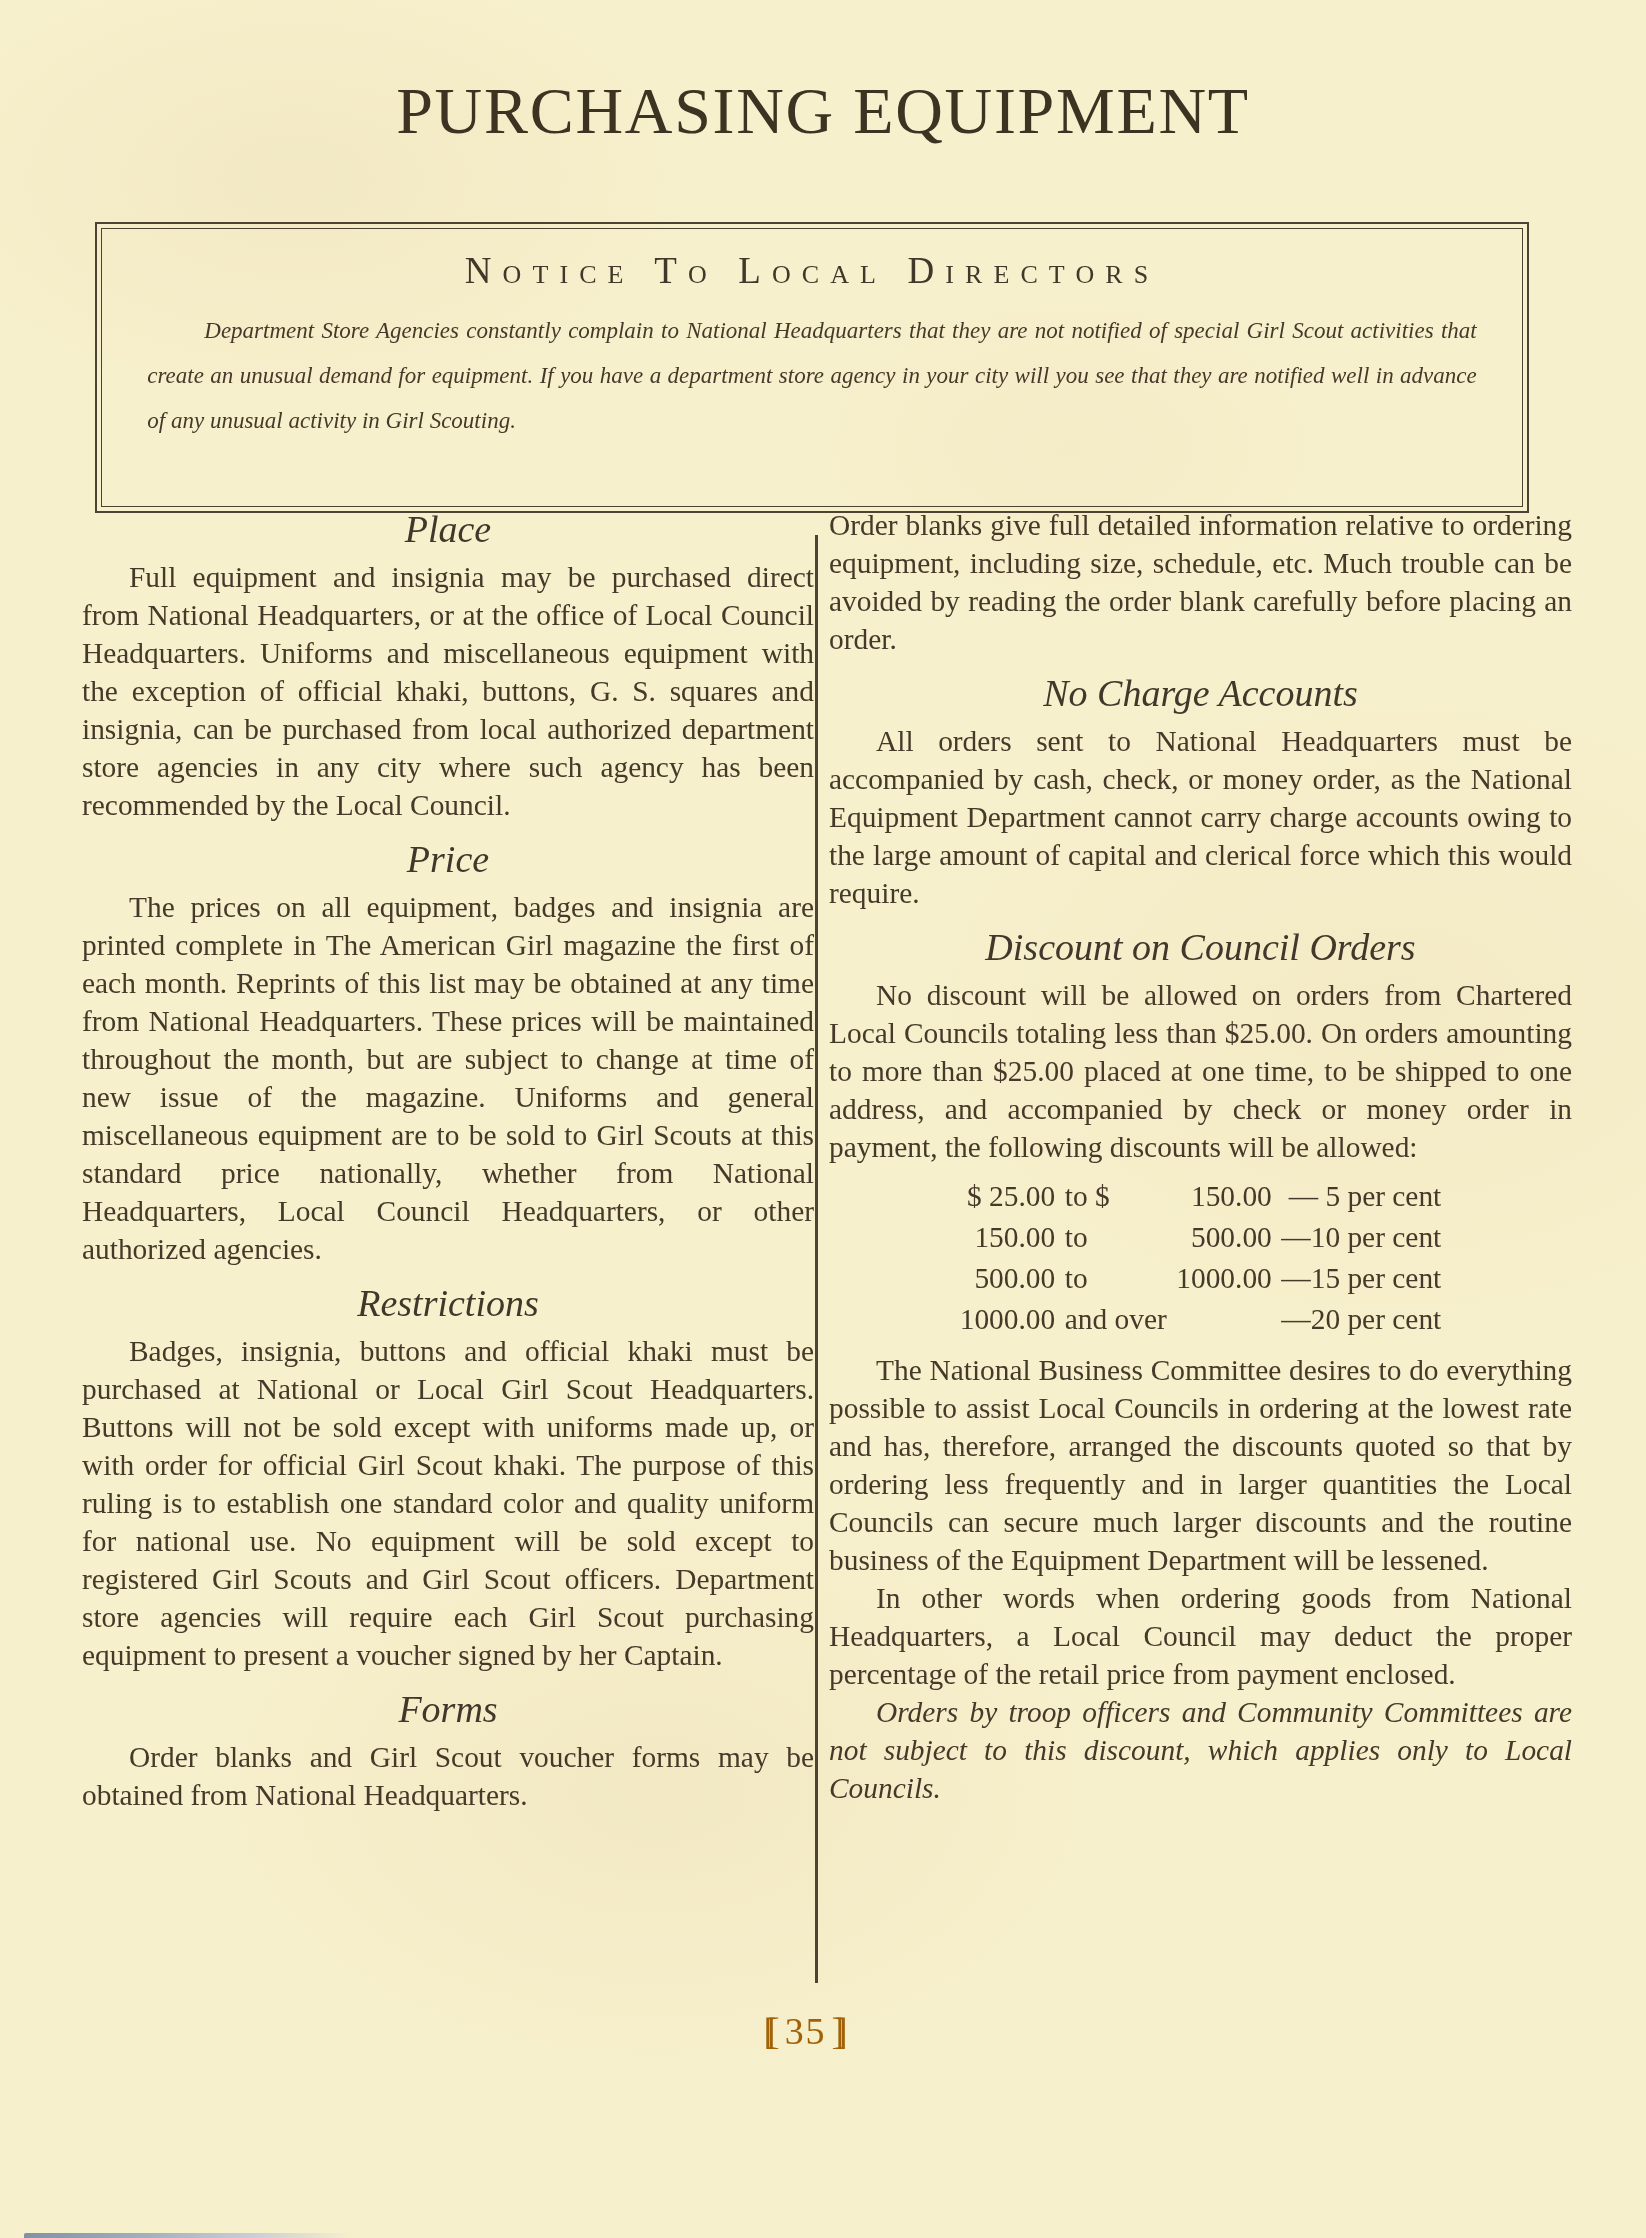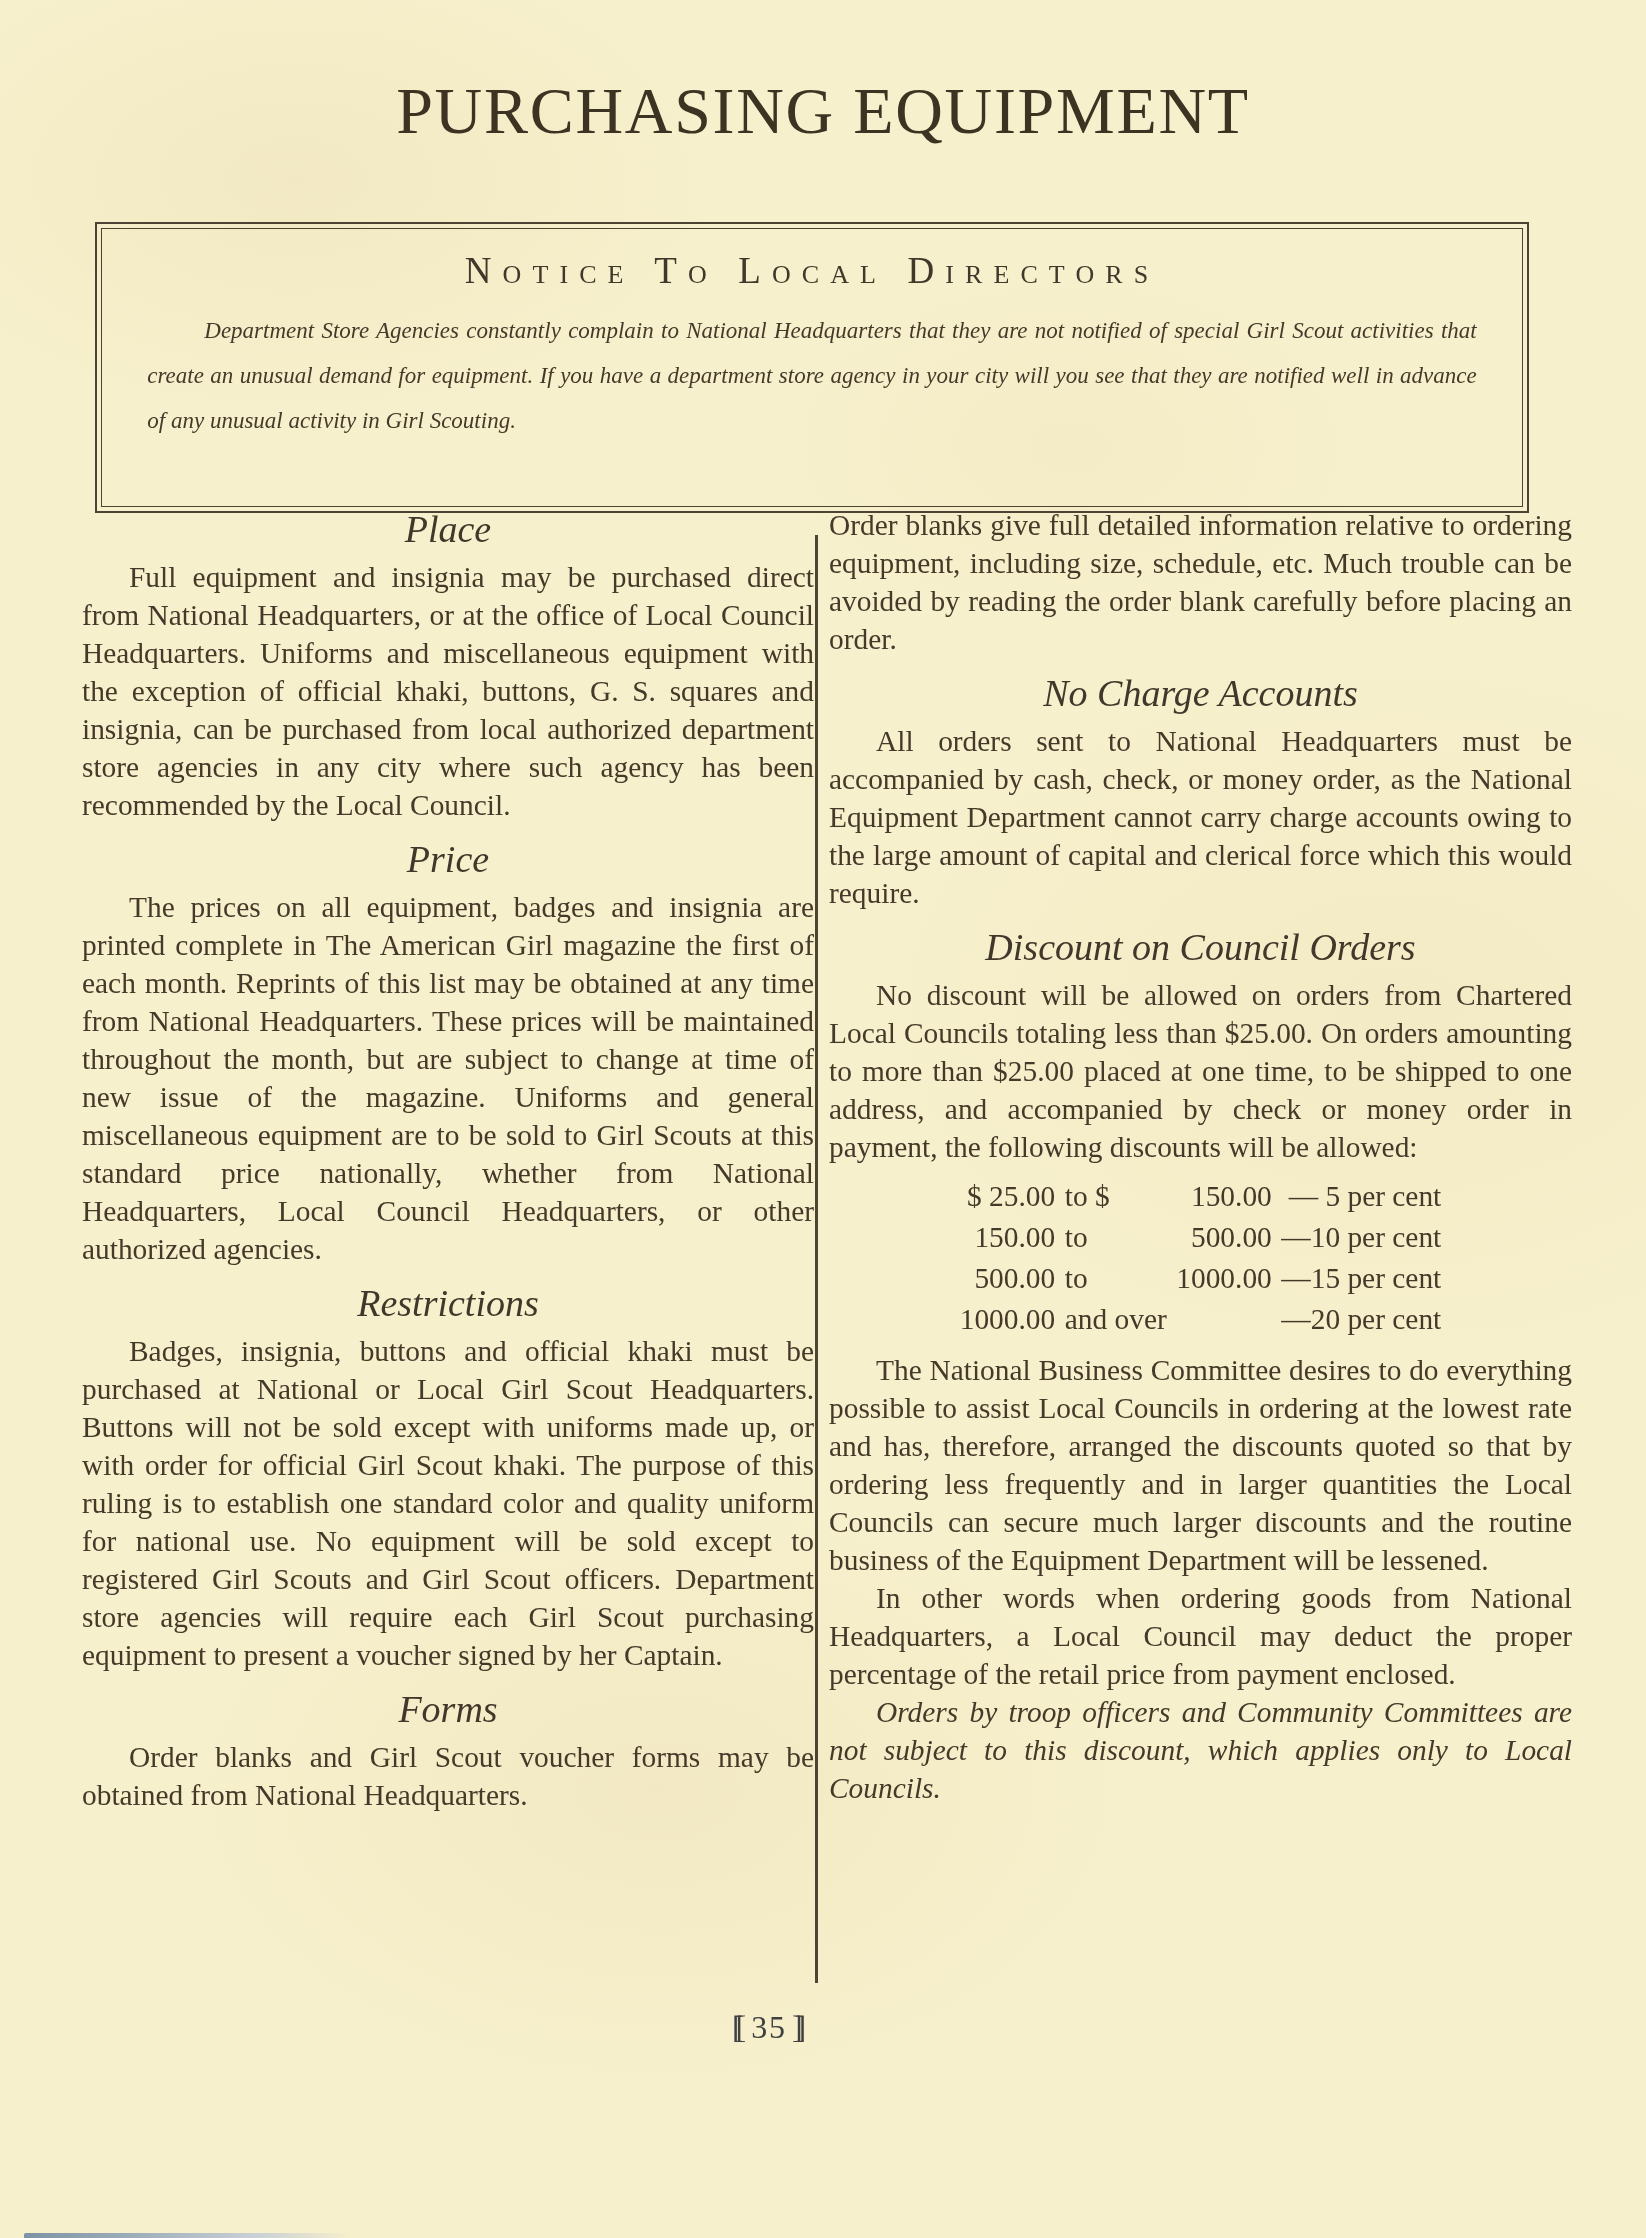--- a/index.html
+++ b/index.html
@@ -108,22 +108,23 @@
     line-height: 41px;
   }
   .discount .c-from { text-align: right; }
   .discount .c-to   { text-align: right; }
   .discount .c-conn { text-align: left; }
   .discount .c-disc { text-align: right; }
 
   .page-number {
     position: absolute;
     top: 2009px; left: 732px; width: 147px;
-    font-size: 32px;
-    color: #404040;
+    text-align: center;
+    font-size: 38px;
+    color: #a16207;
     white-space: nowrap;
   }
   .page-number .num { padding: 0 8.7px; letter-spacing: 1.7px; }
   .bracket-l { text-shadow: 3.5px 0 0 currentColor; }
   .bracket-r { text-shadow: -3.5px 0 0 currentColor; }
 
   .scan-edge {
     position: absolute;
     left: 24px; bottom: 0;
     width: 329px; height: 6px;

